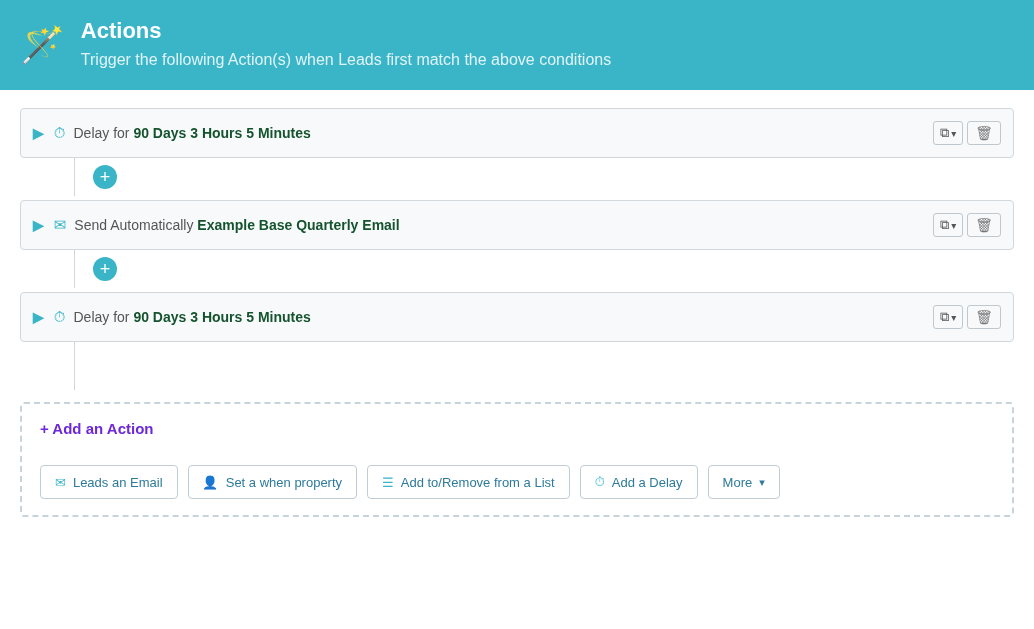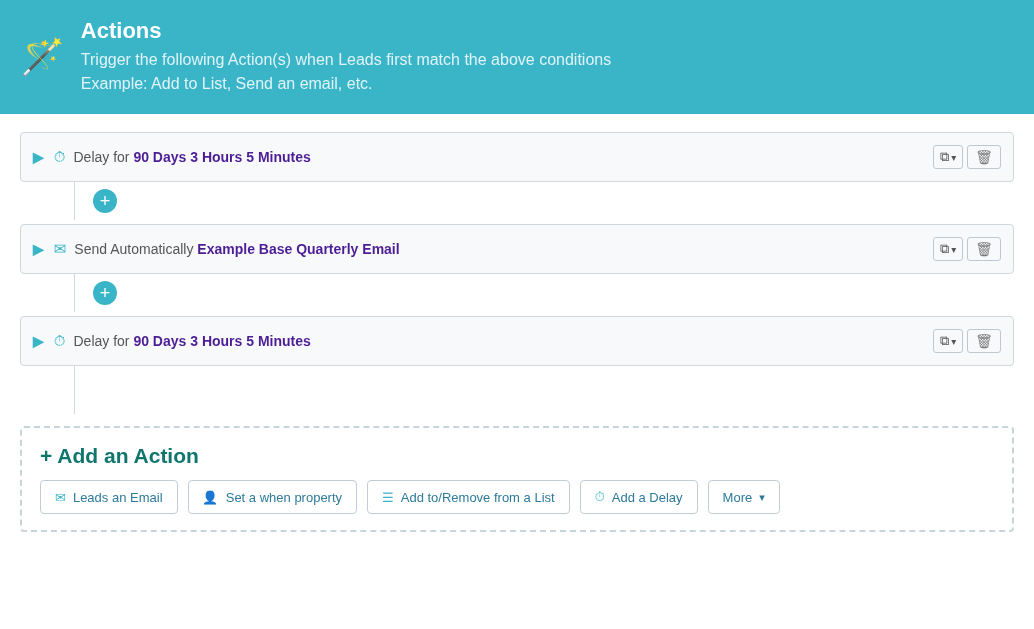--- a/index.html
+++ b/index.html
@@ -68,21 +68,21 @@
       color: #3ab5c8;
       margin-right: 8px;
       font-size: 15px;
     }
     .action-row-label {
       flex: 1;
       color: #555;
       font-size: 14px;
     }
     .action-row-label strong {
-      color: #4c1d95;
+      color: #14532d;
       font-weight: 700;
     }
     .action-row-controls {
       display: flex;
       align-items: center;
       gap: 4px;
     }
     .copy-btn {
       display: flex;
       align-items: center;
@@ -133,24 +133,24 @@
     }
 
     
     .add-action-section {
       border: 2px dashed #c8d4db;
       border-radius: 4px;
       padding: 16px 18px;
       margin-top: 8px;
     }
     .add-action-title {
-      color: #0f766e;
-      font-size: 21px;
+      color: #6d28d9;
+      font-size: 15px;
       font-weight: 600;
-      margin-bottom: 12px;
+      margin-bottom: 28px;
       display: flex;
       align-items: center;
       gap: 6px;
     }
     .add-action-buttons {
       display: flex;
       gap: 10px;
       flex-wrap: wrap;
     }
     .action-type-btn {
@@ -182,21 +182,20 @@
 <body>
 
 <div class="page-container">
 
   <div class="header-section">
     <div class="header-icon">🪄</div>
     <div class="header-text-block">
       <div class="header-title">Actions</div>
       <div class="header-subtitle">
         <span>Trigger the following Action(s) when Leads first match the above conditions</span><br>
-        <span>Example: Add to List, Send an email, etc.</span>
       </div>
     </div>
   </div>
 
   <div class="main-content">
 
     <div class="actions-list">
 
       <div class="action-block">
         <div class="action-row">

